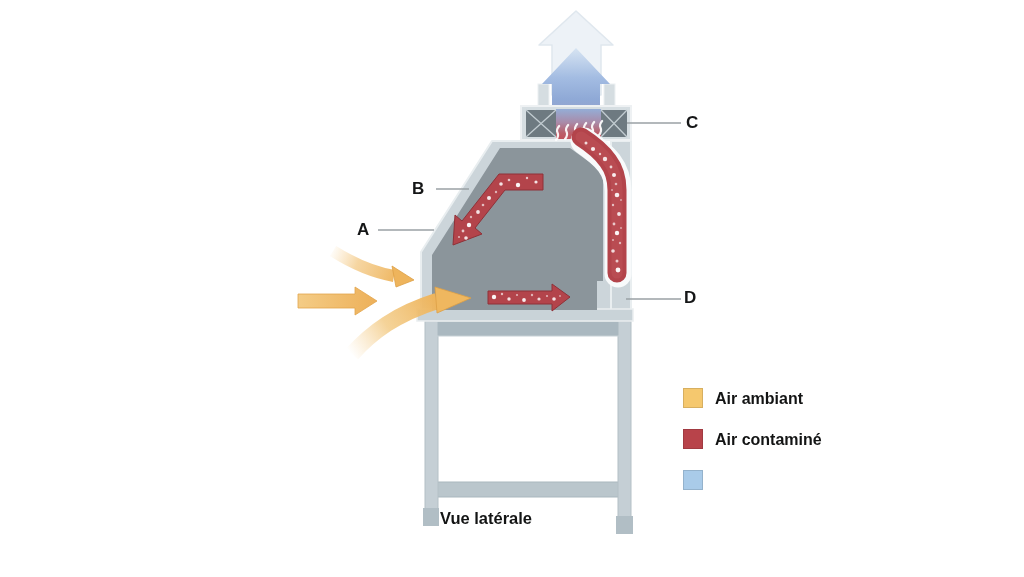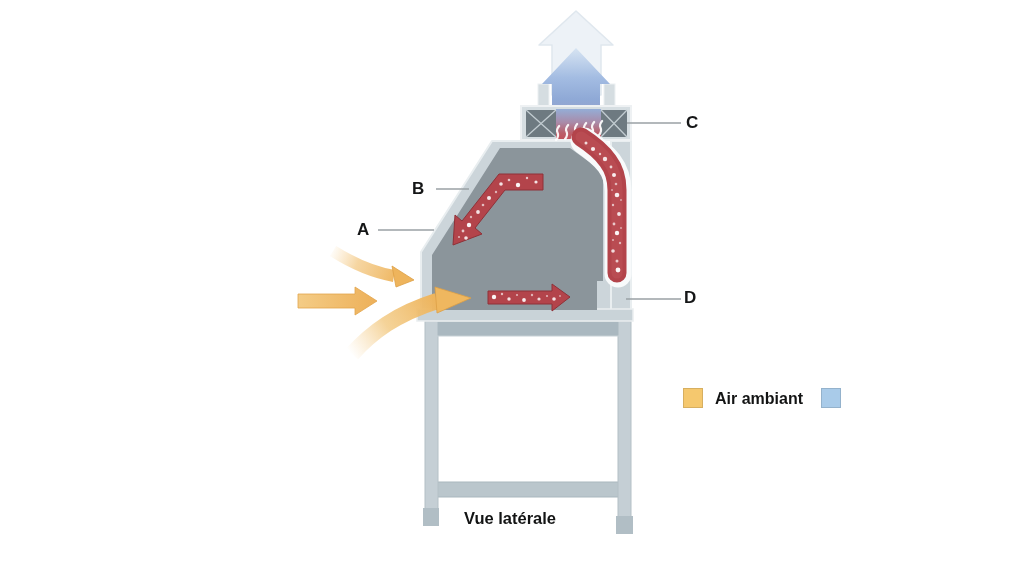--- a/index.html
+++ b/index.html
@@ -1,22 +1,22 @@
 <!DOCTYPE html>
 <html><head>
 <meta charset="utf-8">
 <style>
   html,body{margin:0;padding:0;background:#fff;}
   .stage{position:relative;width:1024px;height:577px;background:#ffffff;overflow:hidden;
          font-family:"Liberation Sans", sans-serif;}
   .stage svg{position:absolute;left:0;top:0;}
   .callout{position:absolute;font-weight:bold;font-size:17px;color:#151617;line-height:1;}
-  .caption{position:absolute;left:440px;top:509px;width:140px;text-align:center;
+  .caption{position:absolute;left:440px;top:509px;width:140px;text-align:left;
            font-weight:bold;font-size:16.5px;color:#131414;}
-  .legend{position:absolute;left:683px;top:388px;display:flex;flex-direction:row;gap:18px;}
+  .legend{position:absolute;left:683px;top:388px;display:flex;flex-direction:column;gap:18px;}
   .legend-row{display:flex;align-items:flex-start;}
   .legend-swatch{width:20px;height:20px;flex:0 0 auto;margin-right:12px;
                  border:1px solid rgba(0,0,0,0.12);box-sizing:border-box;}
   .legend-label{font-weight:bold;font-size:16px;color:#131414;line-height:1.5;
                 white-space:pre-line;margin-top:-1px;}
 </style>
 </head>
 <body>
 
 <div class="stage">
@@ -189,19 +189,23 @@
   <div class="callout" style="left:412px;top:180px;">B</div>
   <div class="callout" style="left:686px;top:114px;">C</div>
   <div class="callout" style="left:684px;top:289px;">D</div>
 
   <div class="legend">
     <div class="legend-row">
       <span class="legend-swatch" style="background: rgb(245, 200, 110);"></span>
       <span class="legend-label">Air ambiant</span>
     </div>
     <div class="legend-row">
+      <span class="legend-swatch" style="background: rgb(184, 67, 74);"></span>
+      <span class="legend-label">Air contaminé</span>
+    </div>
+    <div class="legend-row">
       <span class="legend-swatch" style="background: rgb(169, 203, 233);"></span>
     </div>
   </div>
 
   <div class="caption">Vue latérale</div>
 
 </div>
 
 </body></html>

